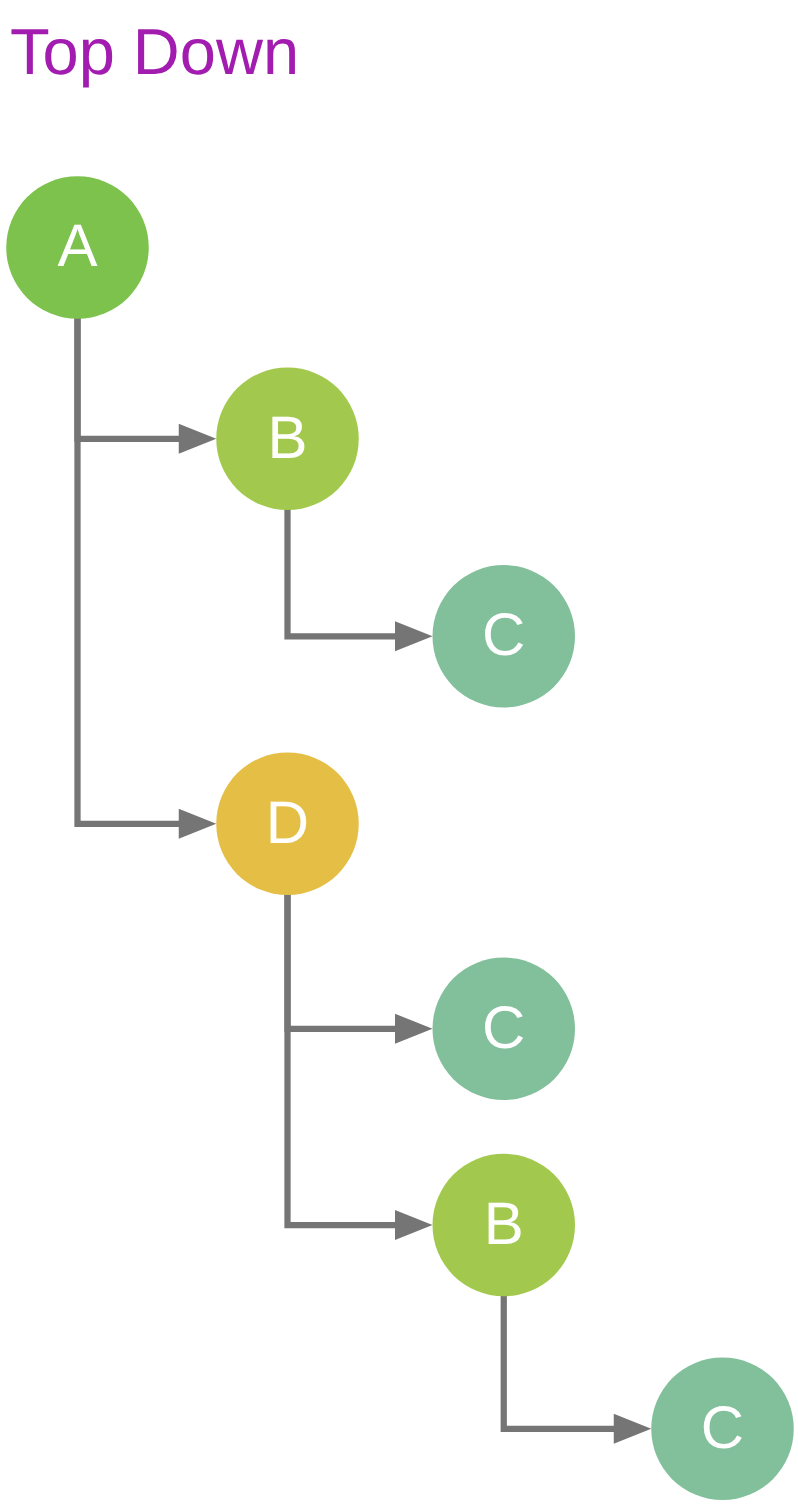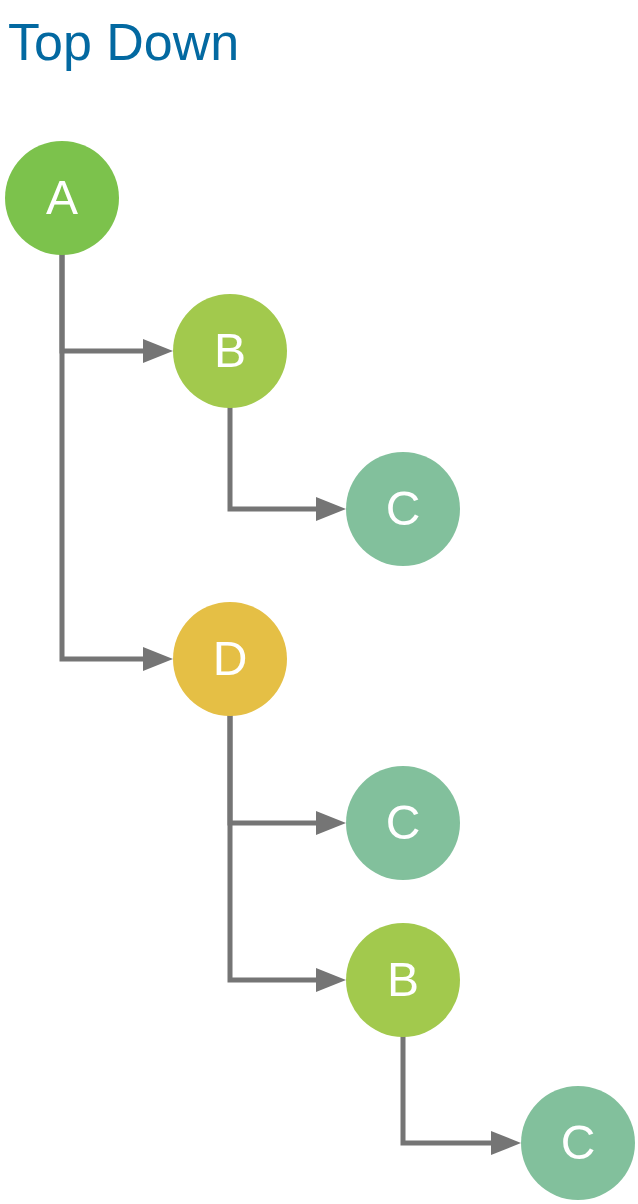--- a/index.html
+++ b/index.html
@@ -15,21 +15,21 @@
     overflow: hidden;
     background: #ffffff;
   }
   #page-title {
     position: absolute;
     left: 8px;
     top: 12px;
     font-size: 52px;
     font-weight: 300;
     letter-spacing: 0px;
-    color: #0369a1;
+    color: #a21caf;
     white-space: nowrap;
     user-select: none;
   }
   #edge-layer {
     position: absolute;
     left: 0;
     top: 0;
     width: 638px;
     height: 1204px;
   }

